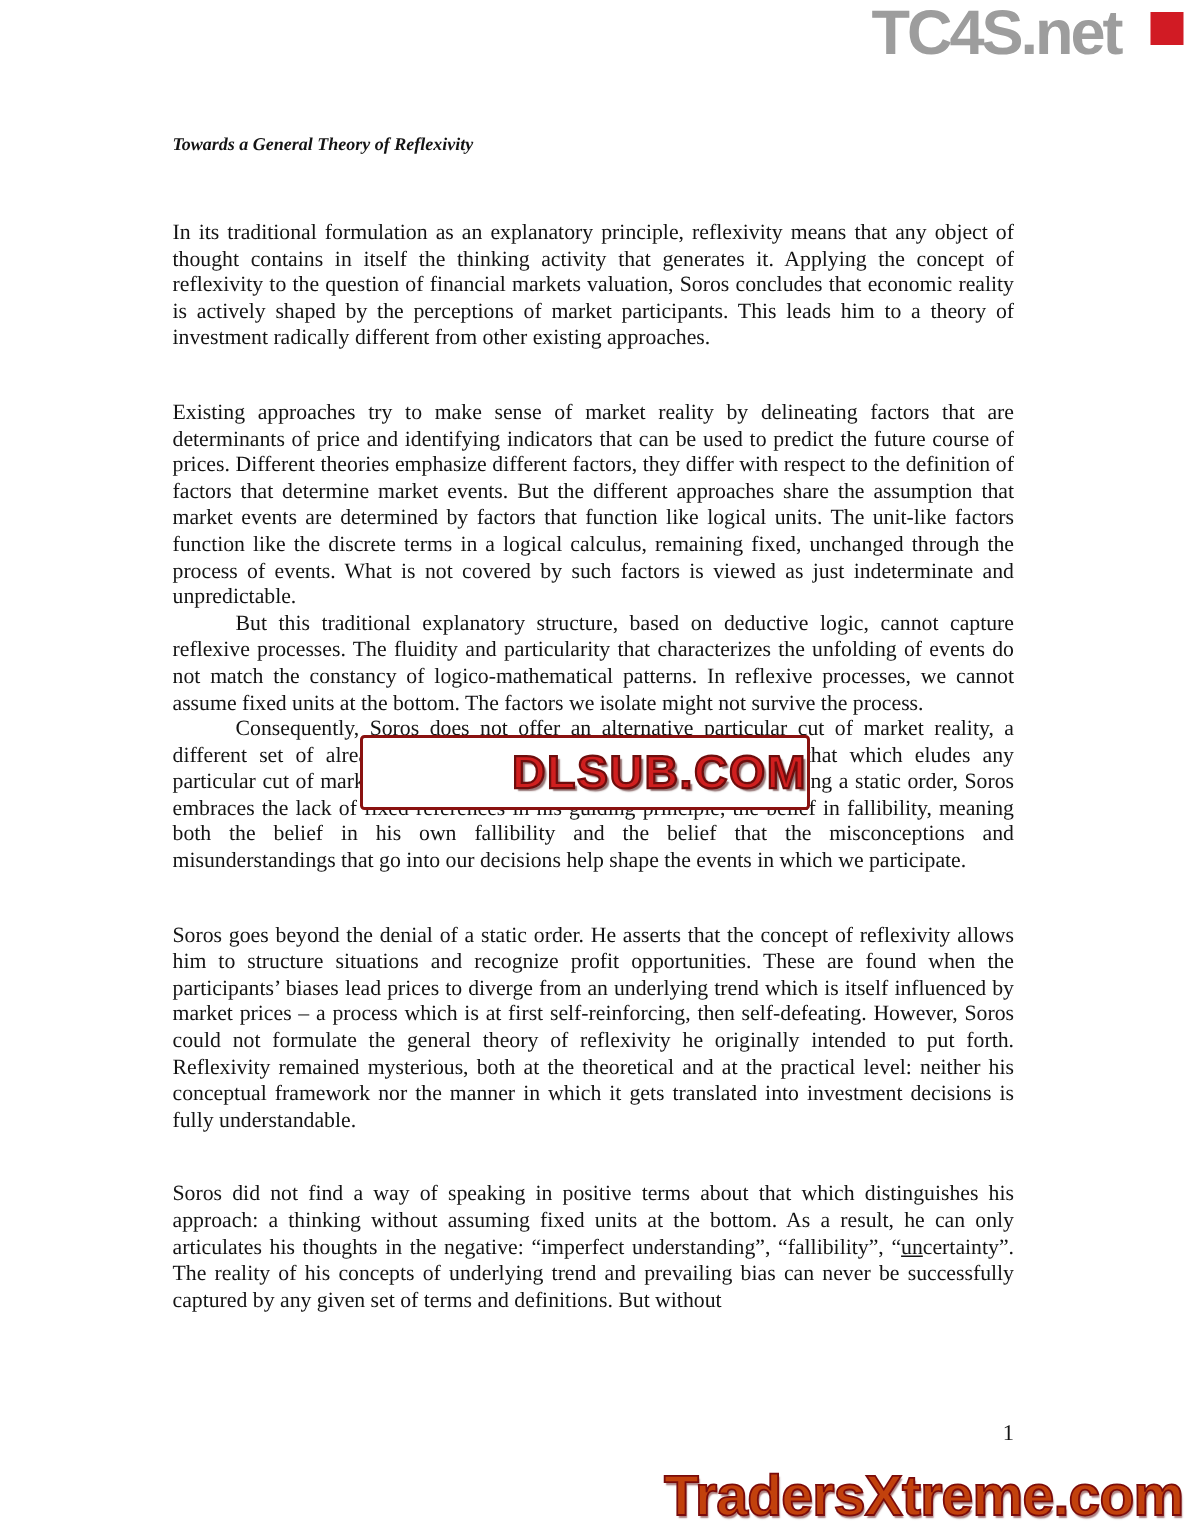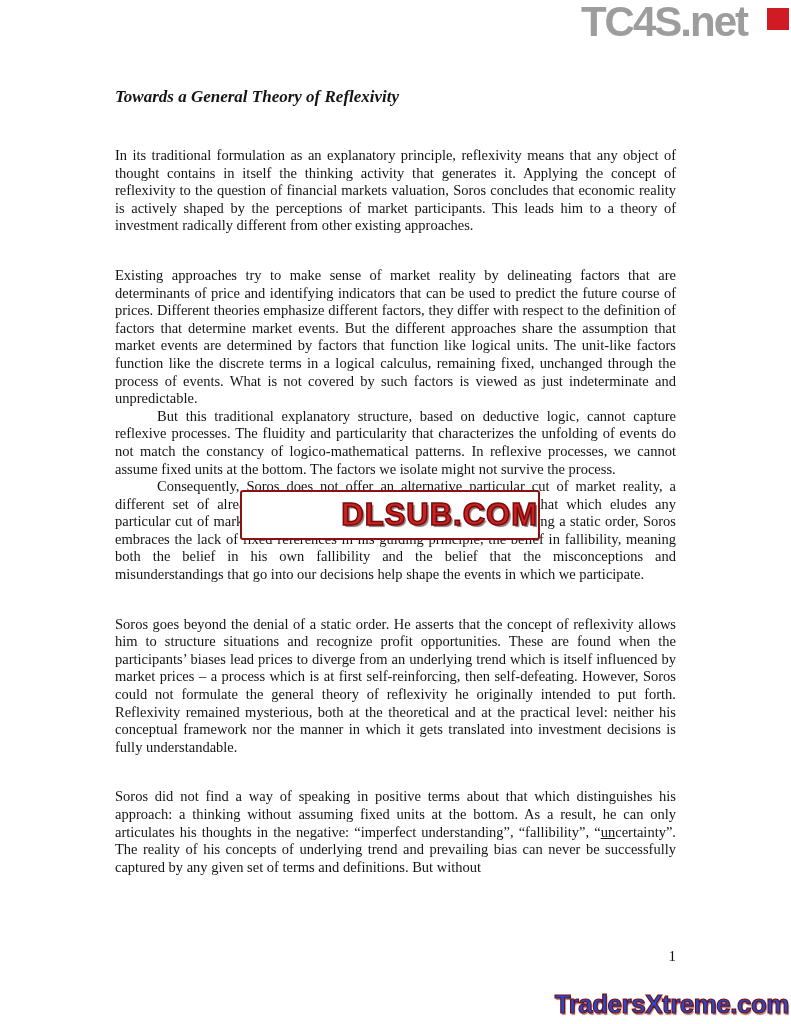--- a/index.html
+++ b/index.html
@@ -25,21 +25,21 @@
     width:22px; height:22px; margin-top:6px;
     background:#d11b24; display:inline-block;
   }
   
   .content { position:absolute; left:115px; top:86px; width:561px; }
   .title {
     font-size:19px; font-weight:bold; line-height:22px;
     letter-spacing:0.2px; margin:0;
   }
   .subtitle {
-    font-size:17px; font-weight:bold; font-style:italic;
+    font-size:12px; font-weight:bold; font-style:italic;
     line-height:21px; margin:0;
   }
   .byline { font-size:15px; line-height:19px; margin:0; }
   .para {
     font-size:14.5px; line-height:17.6px;
     text-align:justify; margin:0;font-family:Liberation Serif, serif;
   }
   .para.first { margin-top:40px; }
   .para.block { margin-top:32px; }
   .para.indent { text-indent:42px; }
@@ -61,22 +61,22 @@
     text-shadow:2px 2px 1px rgba(60,0,0,0.55);
   }
   .page-number {
     position:absolute; top:948px; right:115px;
     font-size:15px;
   }
   
   .wm-bottom {
     position:absolute; bottom:4px; right:2px;
     font-family:"Liberation Sans", sans-serif;
-    font-weight:bold; font-size:26px; letter-spacing:-0.5px;
-    color:#1d4ed8;
+    font-weight:bold; font-size:38px; letter-spacing:-0.5px;
+    color:#c2410c;
     -webkit-text-stroke:1.2px #7a0b0b;
     text-shadow:1px 2px 1px rgba(90,0,0,0.5);
   }
 </style>
 </head>
 <body>
 
 <div class="page">
 
   <div class="wm-top">

